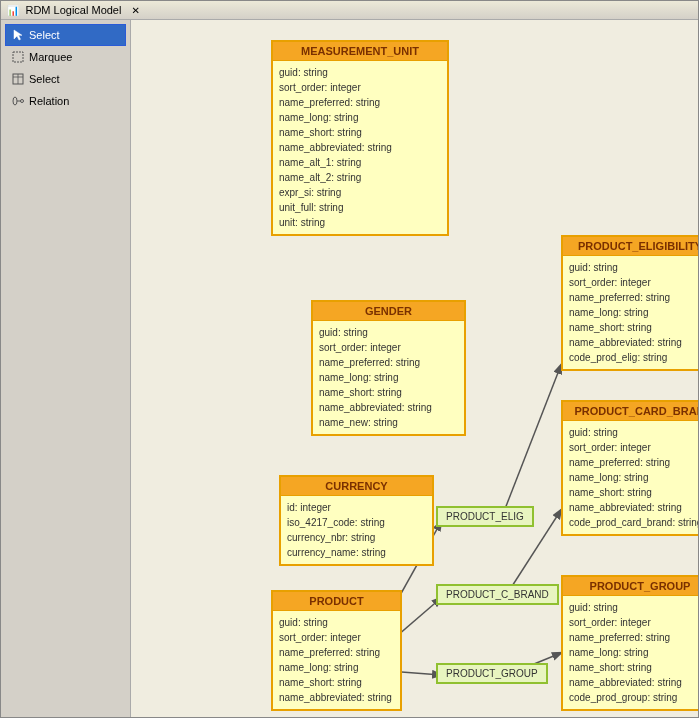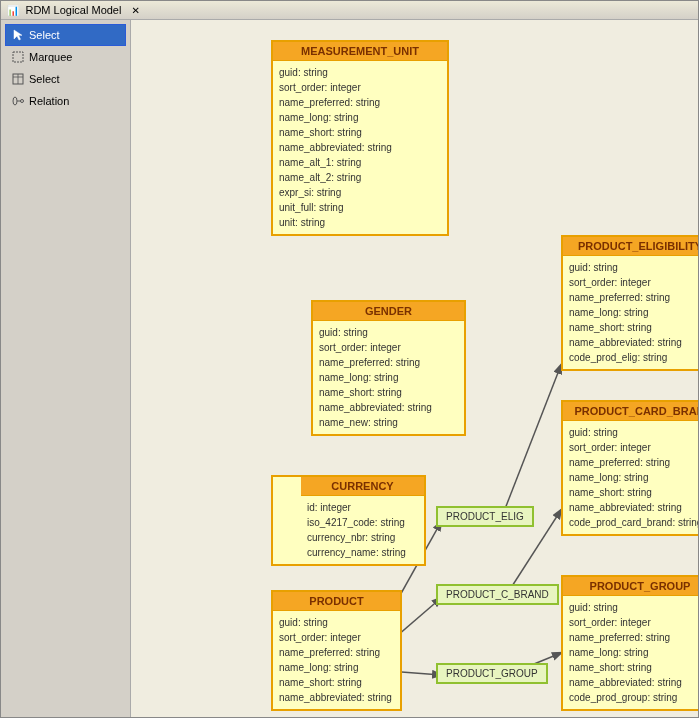--- a/index.html
+++ b/index.html
@@ -196,21 +196,21 @@
             <div>guid: string</div>
             <div>sort_order: integer</div>
             <div>name_preferred: string</div>
             <div>name_long: string</div>
             <div>name_short: string</div>
             <div>name_abbreviated: string</div>
             <div>name_new: string</div>
           </div>
         </div>
 
-        <div class="table-box" style="left:140px; top:455px; width:155px;padding-left:28px;">
+        <div class="table-box" style="left:148px; top:455px; width:155px;">
           <div class="table-header">CURRENCY</div>
           <div class="table-body">
             <div>id: integer</div>
             <div>iso_4217_code: string</div>
             <div>currency_nbr: string</div>
             <div>currency_name: string</div>
           </div>
         </div>
 
         <div class="table-box" style="left:140px; top:570px; width:131px;">

